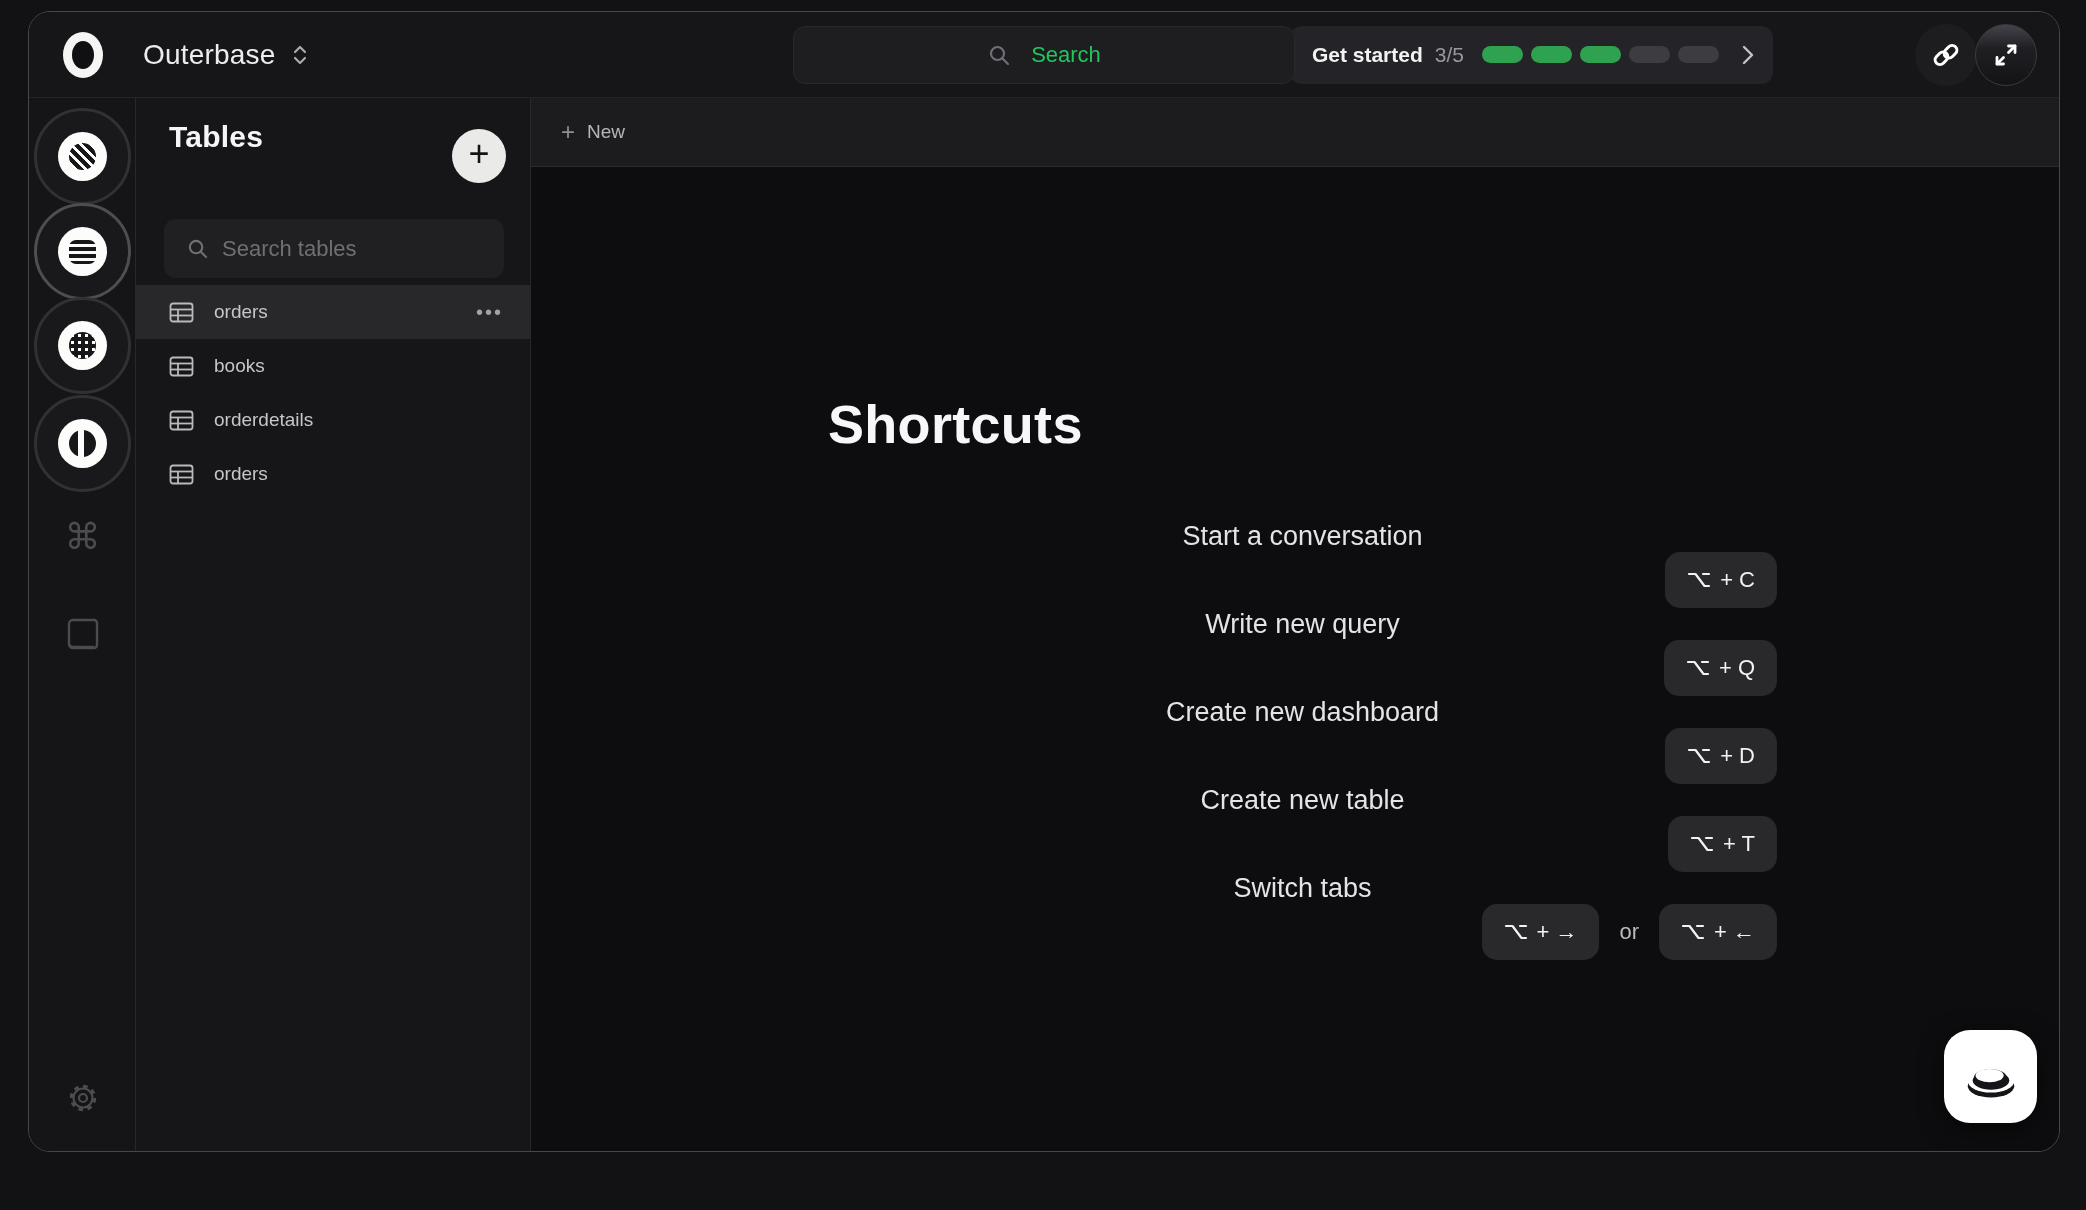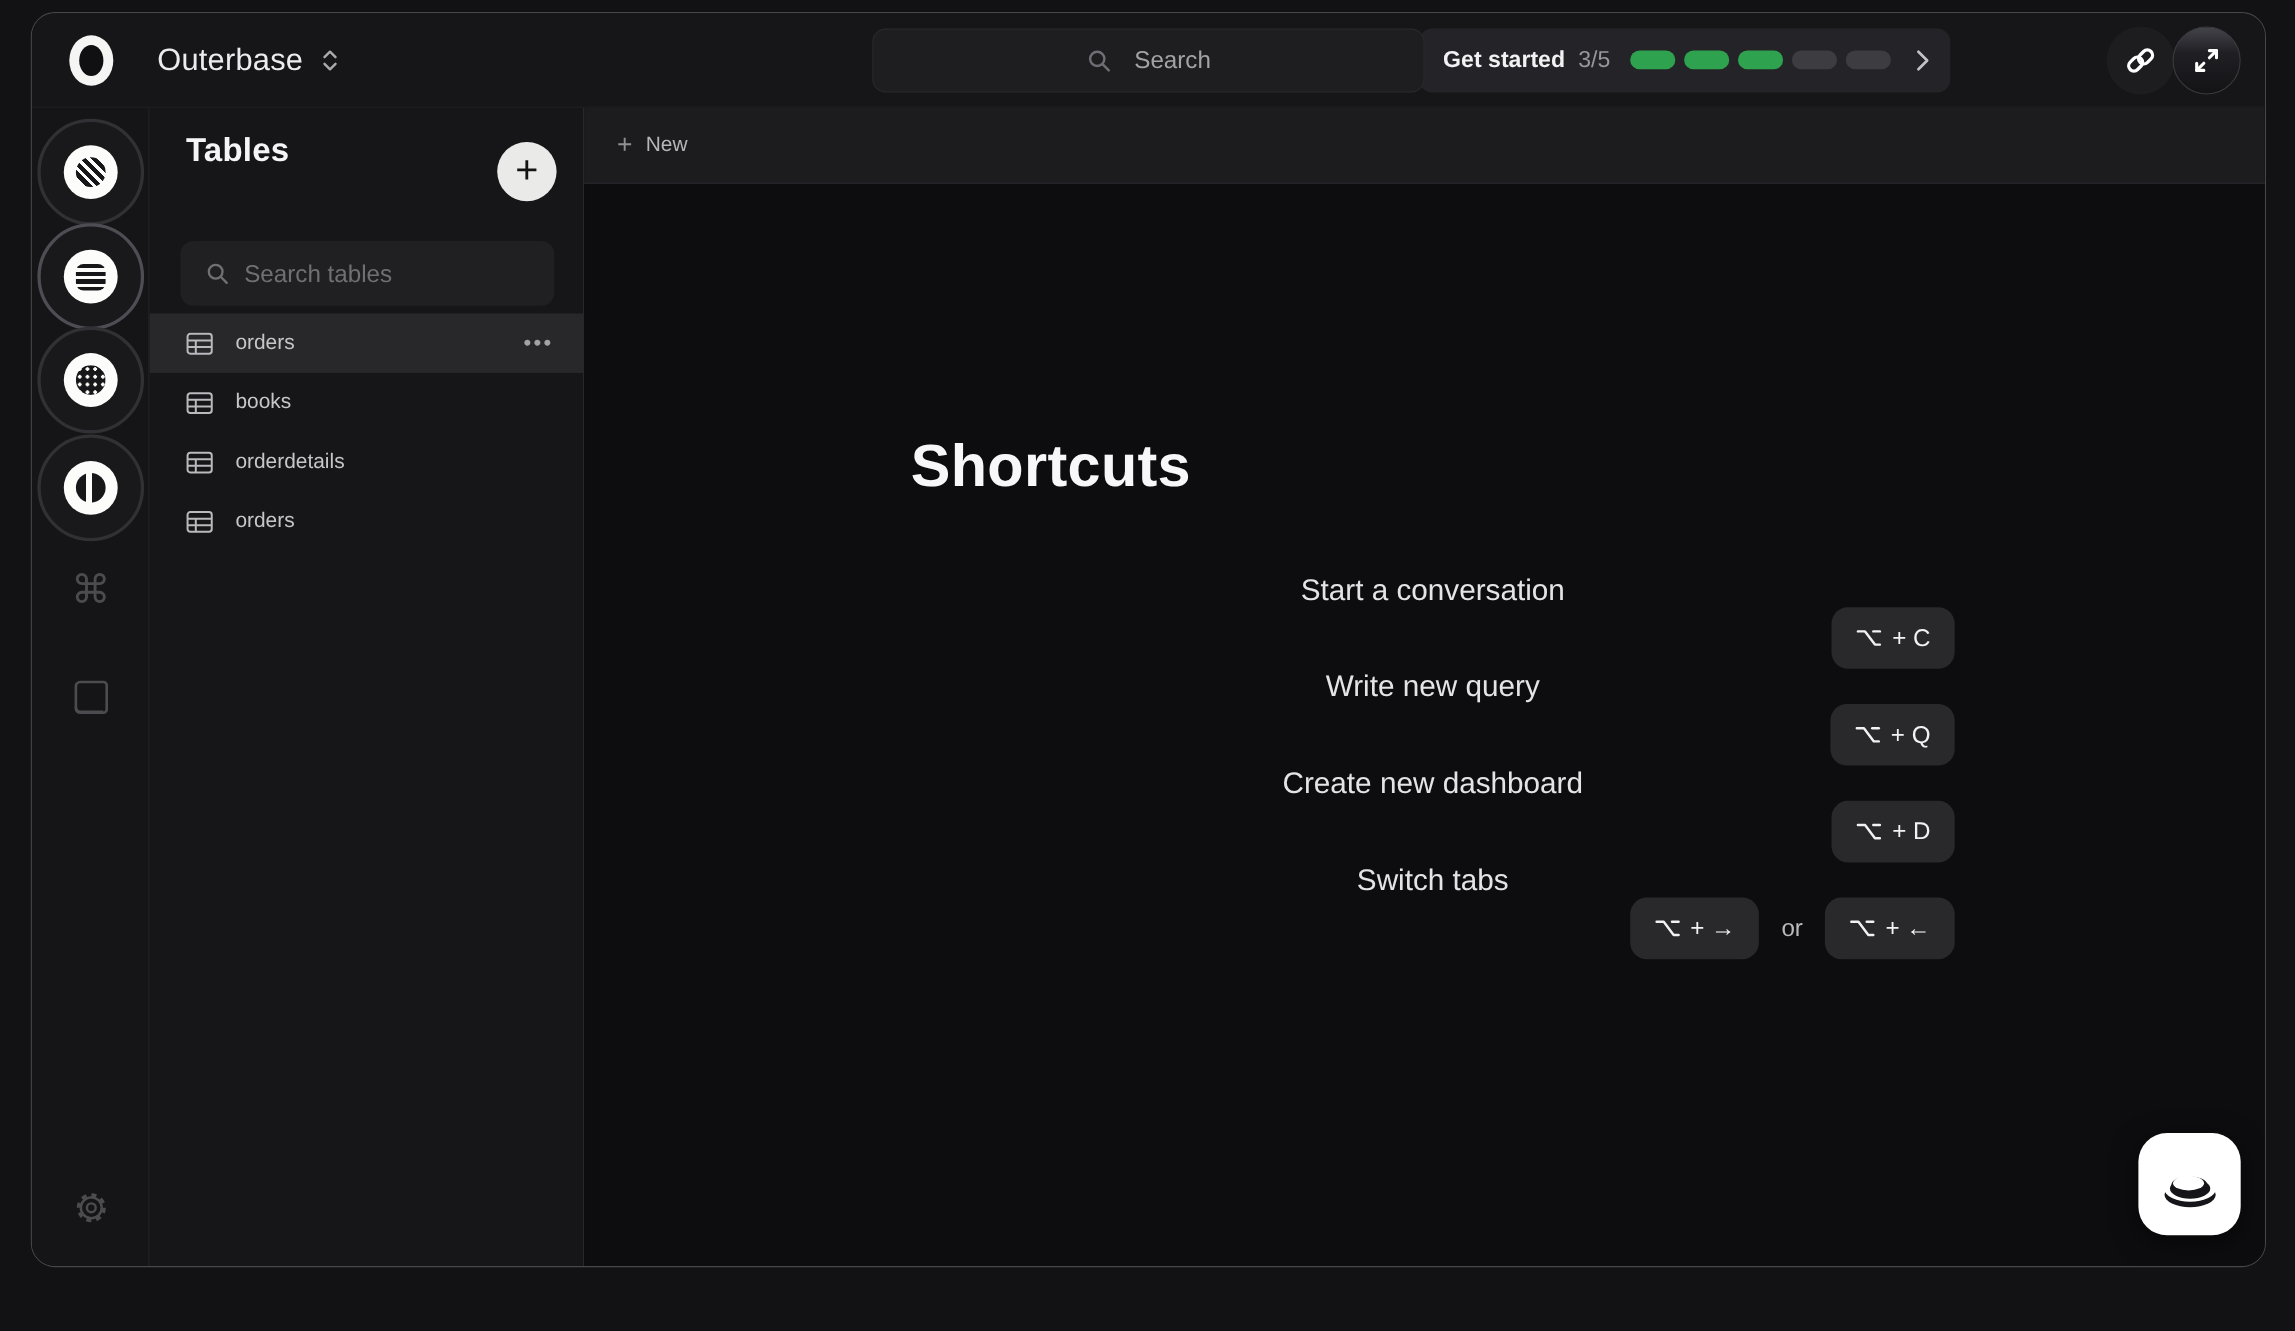--- a/index.html
+++ b/index.html
@@ -11,21 +11,21 @@
   
   .header { height:86px; flex:0 0 86px; display:flex; align-items:center;
     background:#161618; padding:0 22px; position:relative; border-bottom:1px solid #242427; }
   .logo-o { width:40px; height:46px; margin-left:12px; background:#f5f5f3; border-radius:50%;
     display:flex; align-items:center; justify-content:center; }
   .logo-o i { display:block; width:22px; height:28px; background:#101012; border-radius:50%; }
   .ws-name { margin-left:40px; color:#ececee; font-size:28px; font-weight:500; letter-spacing:.2px; }
   .ws-caret { margin-left:16px; display:flex; }
   .hdr-search { position:absolute; left:50%; top:14px; transform:translateX(-50%);
     width:502px; height:58px; background:#1e1e21; border:1px solid #29292d; border-radius:12px;
-    display:flex; align-items:center; justify-content:center; gap:20px; color:#a3a3a3; font-size:22px; }
+    display:flex; align-items:center; justify-content:center; gap:20px; color:#22c55e; font-size:22px; }
   .hdr-right { margin-left:auto; display:flex; align-items:center; }
   .gs-pill { height:58px; background:#242428; border-radius:12px; display:flex; align-items:center;
     padding:0 18px 0 22px; gap:12px; }
   .gs-label { color:#f2f2f4; font-size:21px; font-weight:700; }
   .gs-count { color:#97979c; font-size:21px; margin-right:6px; }
   .gs-segs { display:flex; gap:8px; align-items:center; }
   .seg { width:41px; height:17px; border-radius:9px; background:#3d3d41; }
   .seg.on { background:var(--green,#2ea24f); }
   .gs-next { margin-left:10px; display:flex; }
   .circ-btn { width:62px; height:62px; border-radius:50%; background:#1d1d20;
@@ -296,20 +296,32 @@
                 <span class="kbd">
               <svg width="24" height="18" viewBox="0 0 24 18" fill="none" stroke="#f2f2f4" stroke-width="2.2" stroke-linecap="round" stroke-linejoin="round">
                     <path d="M2 3 h6.5 l9 12 h4.5"></path>
                     <path d="M16 3 h6"></path>
                   </svg>
               <span>+ D</span>
                 </span>
               </span>
           </div>
 
+          <div class="sc-row">
+            <span class="sc-label">Create new table</span>
+            <span class="sc-keys">
+                <span class="kbd">
+              <svg width="24" height="18" viewBox="0 0 24 18" fill="none" stroke="#f2f2f4" stroke-width="2.2" stroke-linecap="round" stroke-linejoin="round">
+                    <path d="M2 3 h6.5 l9 12 h4.5"></path>
+                    <path d="M16 3 h6"></path>
+                  </svg>
+              <span>+ T</span>
+                </span>
+              </span>
+          </div>
 
           <div class="sc-row">
             <span class="sc-label">Switch tabs</span>
             <span class="sc-keys">
               <span class="kbd">
                 <svg width="24" height="18" viewBox="0 0 24 18" fill="none" stroke="#f2f2f4" stroke-width="2.2" stroke-linecap="round" stroke-linejoin="round">
                     <path d="M2 3 h6.5 l9 12 h4.5"></path>
                     <path d="M16 3 h6"></path>
                   </svg>
                 <span>+ →</span>

